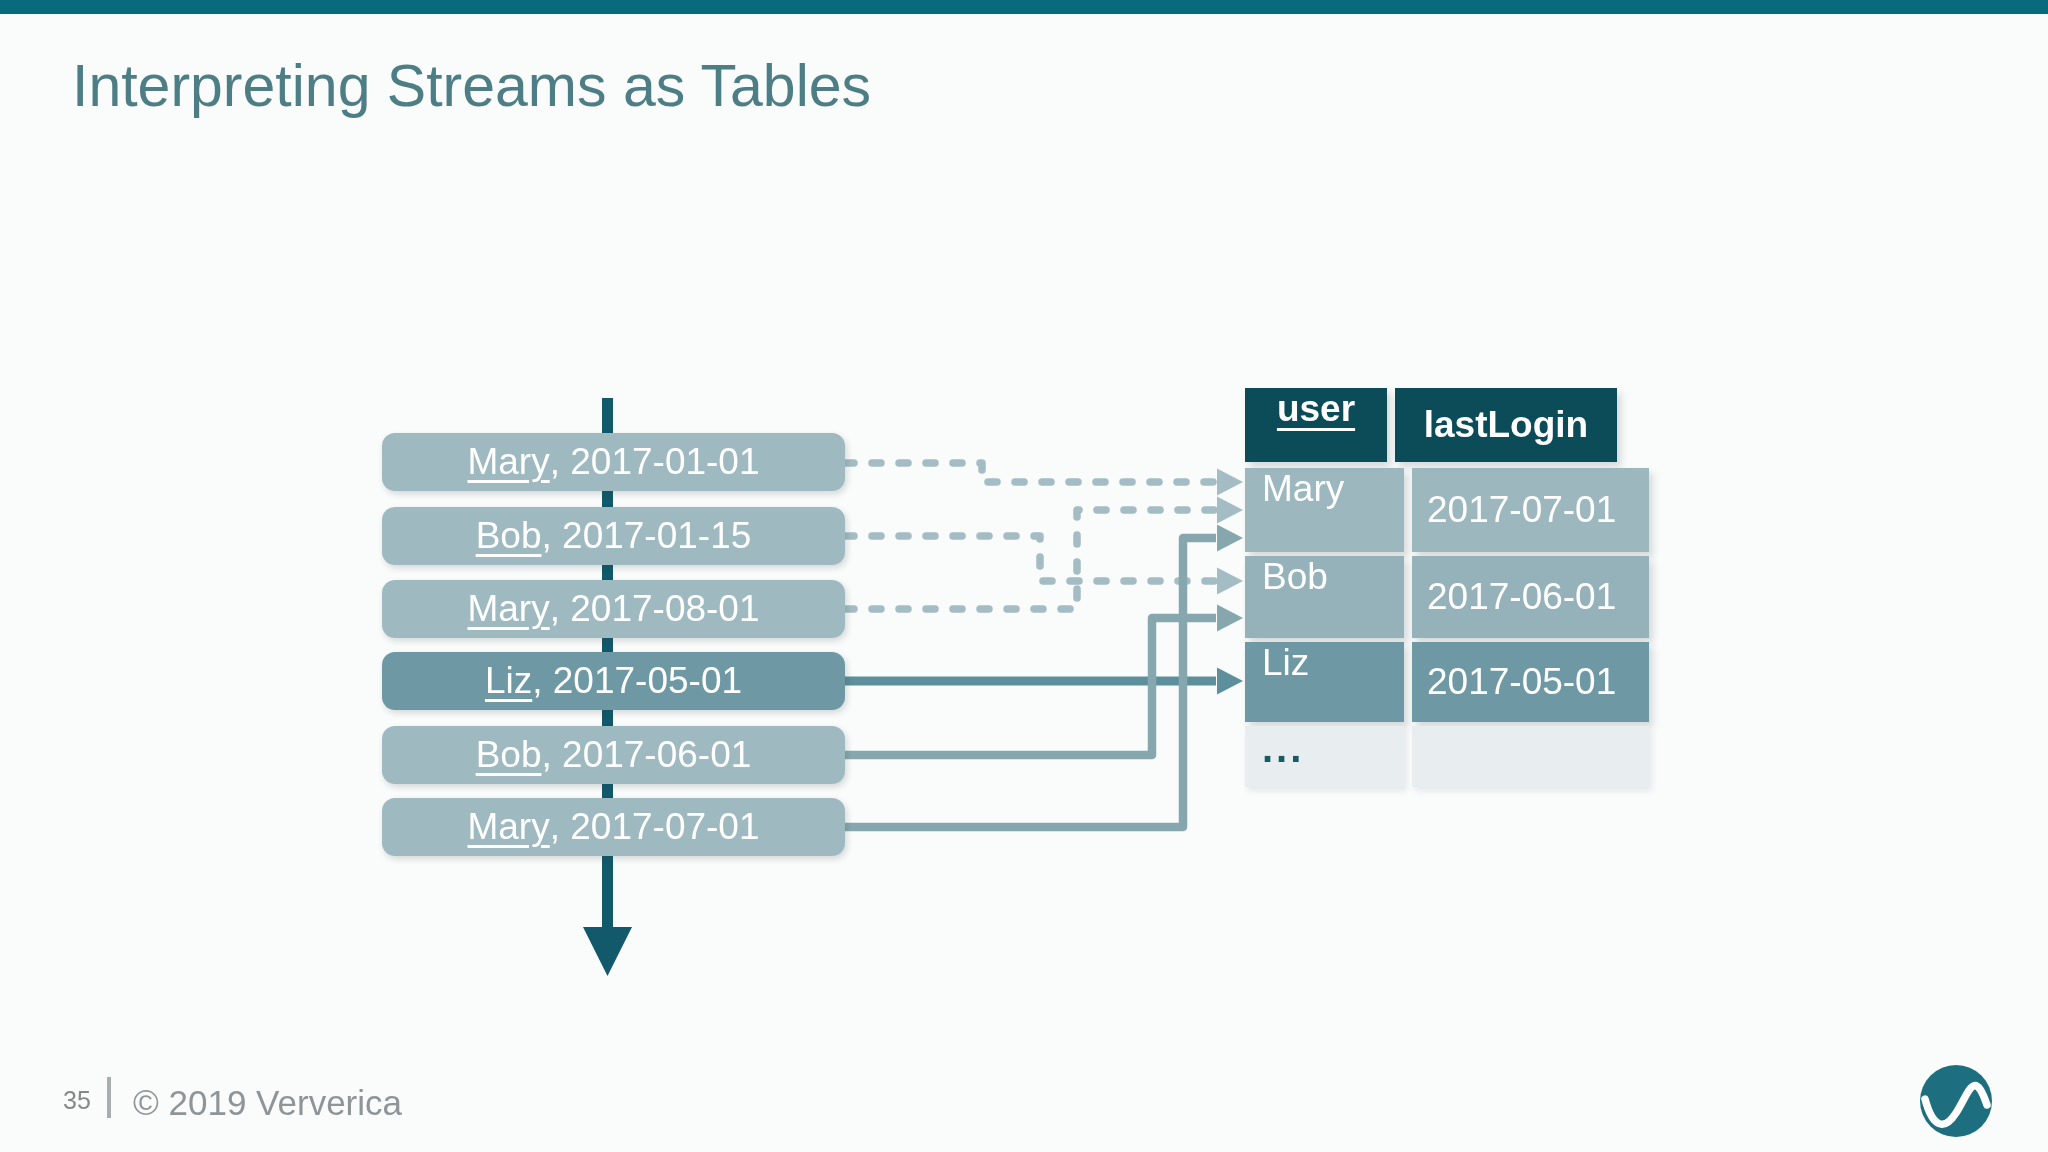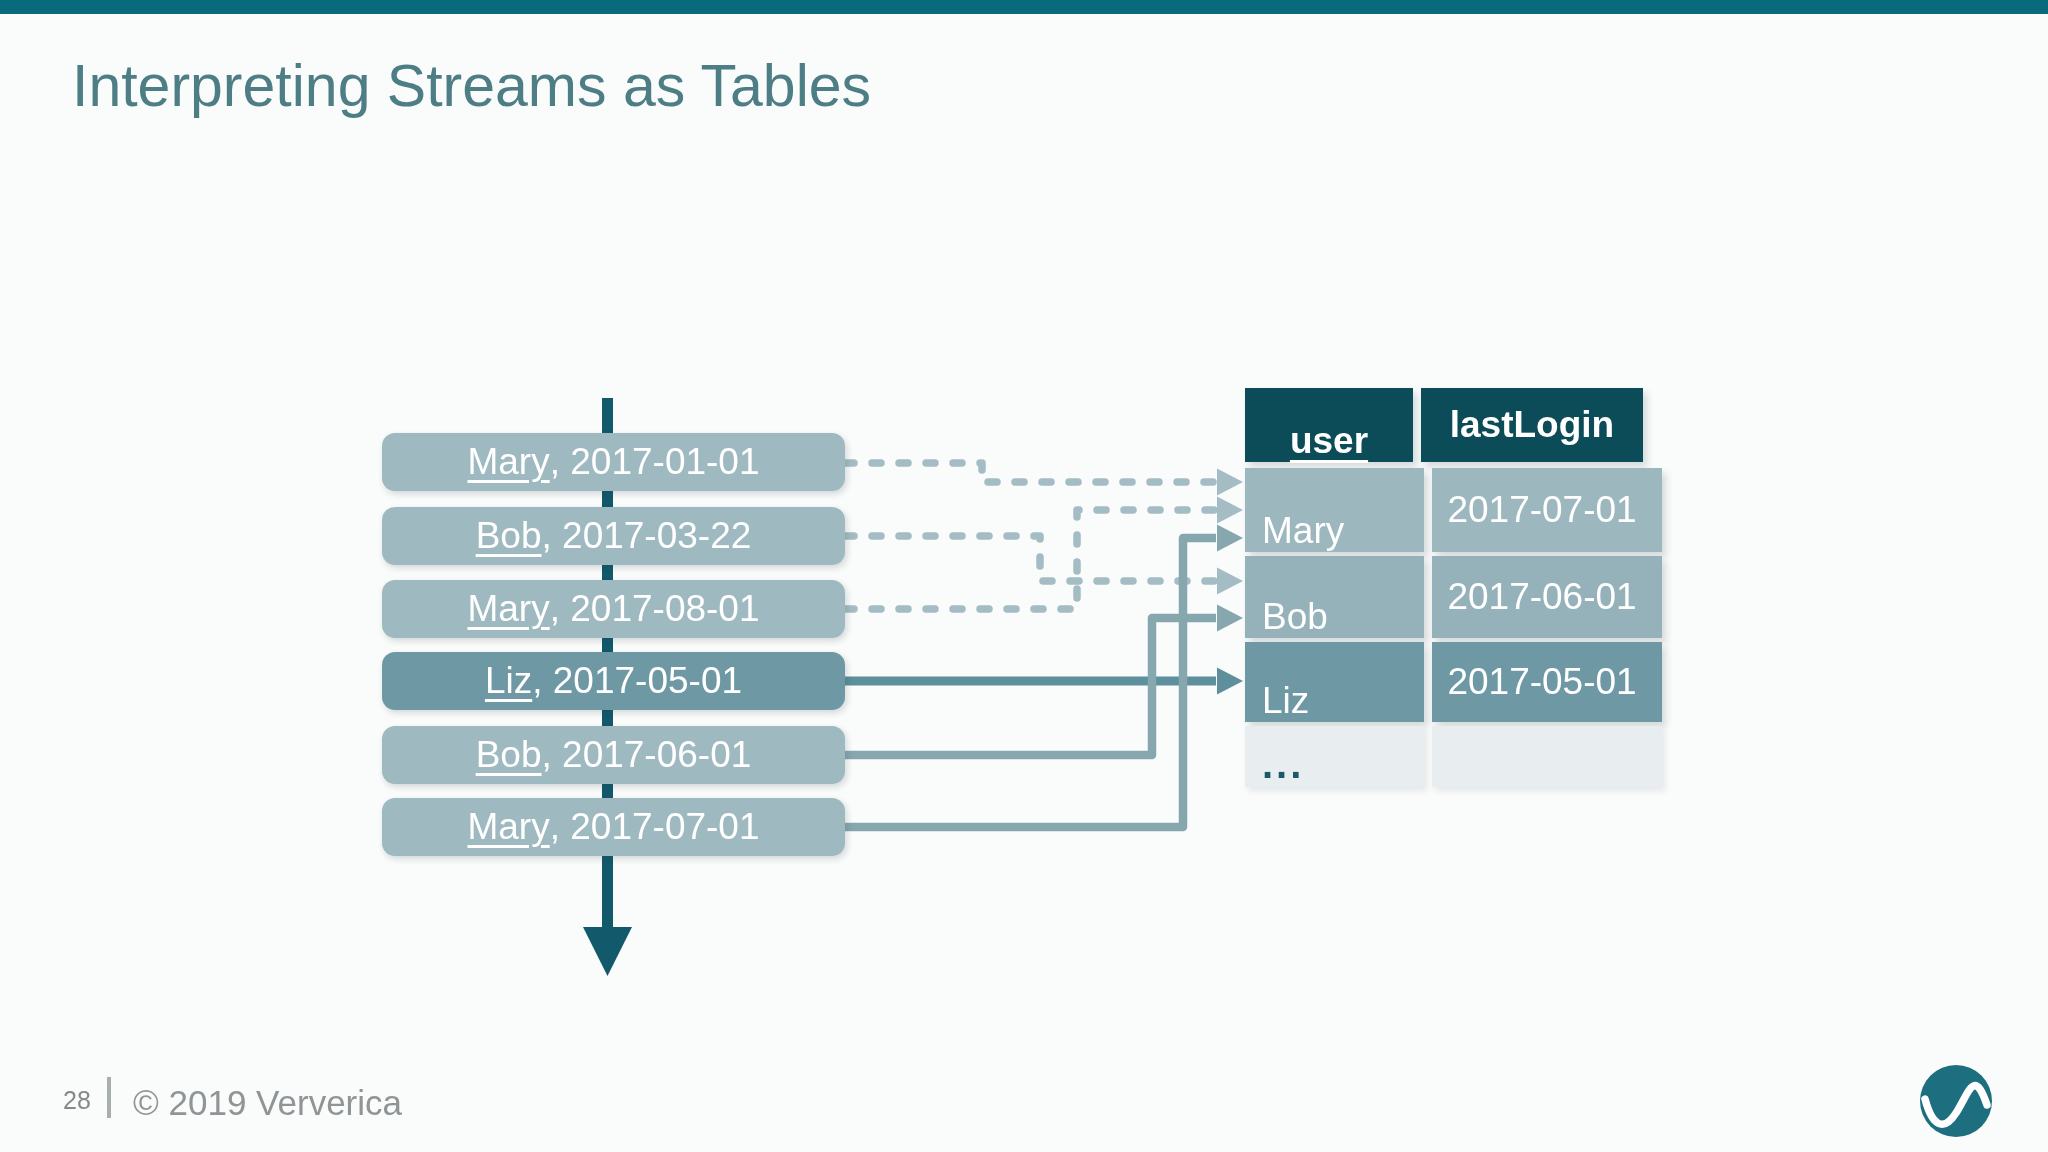--- a/index.html
+++ b/index.html
@@ -50,21 +50,21 @@
   .arrow-dashed{stroke:var(--dashed_arrow);stroke-width:7.5;fill:none;stroke-dasharray:9 18;stroke-linecap:round;stroke-linejoin:round;}
   .arrow-solid{stroke:var(--solid_arrow);stroke-width:8.5;fill:none;stroke-linejoin:round;}
   .arrow-solid-dark{stroke:var(--solid_dark);stroke-width:9;fill:none;}
   .head-dashed{fill:var(--dashed_arrow);}
   .head-solid{fill:var(--solid_arrow);}
   .head-solid-dark{fill:var(--solid_dark);}
   
   .rtable{position:absolute;left:1245px;top:388px;width:417px;z-index:2;}
   .trow{display:flex;}
   .trow>div{box-shadow:4px 5px 7px rgba(50,70,75,.18);}
-  .c1{width:168px;margin-right:8px;display:flex;align-items:flex-end;}
+  .c1{width:142px;margin-right:8px;display:flex;align-items:flex-start;}
   .c2{width:222px;display:flex;align-items:center;}
   .thead{height:74px;margin-bottom:6px;}
   .thead .c1,.thead .c2{background:var(--header_bg);color:#fff;font-weight:bold;font-size:37px;justify-content:center;}
   .th-user{text-decoration:underline;text-underline-offset:7px;text-decoration-thickness:3px;}
   .r0{height:84px;margin-bottom:4px;}
   .r1{height:82px;margin-bottom:4px;}
   .r2{height:80px;margin-bottom:4px;}
   .r3{height:61px;}
   .r0 .c1,.r0 .c2{background:var(--row_light1);}
   .r1 .c1,.r1 .c2{background:var(--row_light2);}
@@ -120,21 +120,21 @@
   </svg>
 
   <div class="event e0">
     <span class="ev-name">Mary</span>
       <span class="sep">, </span>
       <span class="ev-date">2017-01-01</span>
   </div>
   <div class="event e1">
     <span class="ev-name">Bob</span>
       <span class="sep">, </span>
-      <span class="ev-date">2017-03-22</span>
+      <span class="ev-date">2017-01-15</span>
   </div>
   <div class="event e2">
     <span class="ev-name">Mary</span>
       <span class="sep">, </span>
       <span class="ev-date">2017-08-01</span>
   </div>
   <div class="event e3 dark">
     <span class="ev-name">Liz</span>
       <span class="sep">, </span>
       <span class="ev-date">2017-05-01</span>
@@ -168,21 +168,21 @@
     <div class="trow drow r2">
       <div class="c1">Liz</div>
       <div class="c2">2017-05-01</div>
     </div>
     <div class="trow drow r3">
       <div class="c1">...</div>
       <div class="c2"></div>
     </div>
   </div>
 
-  <div class="pagenum">28</div>
+  <div class="pagenum">35</div>
   <div class="fdivider"></div>
   <div class="copyright">© 2019 Ververica</div>
 
   <svg class="logo" viewBox="0 0 80 80">
     <circle cx="40" cy="40" r="36" fill="#1d6f80"></circle>
     <path d="M 9 38 C 16 64, 27 72, 40 52 C 53 32, 58 6, 71 44" fill="none" stroke="#ffffff" stroke-width="7.5" stroke-linecap="round"></path>
   </svg>
 
 </div>
 

